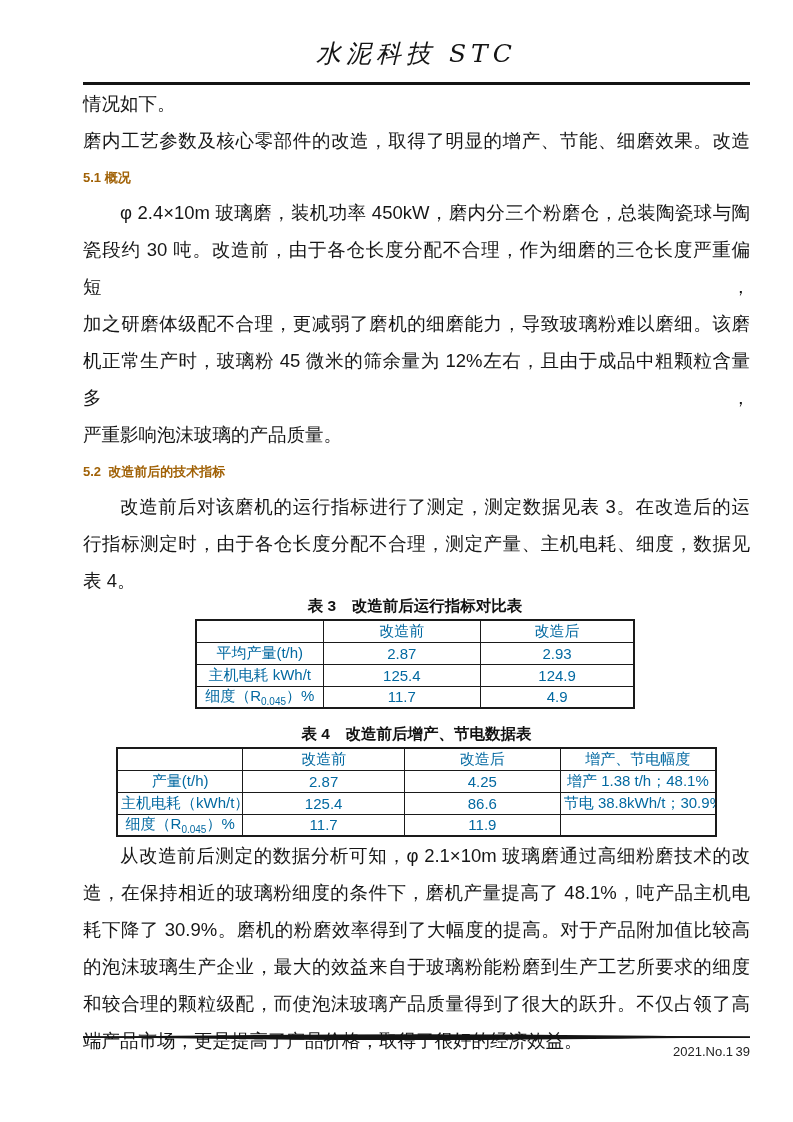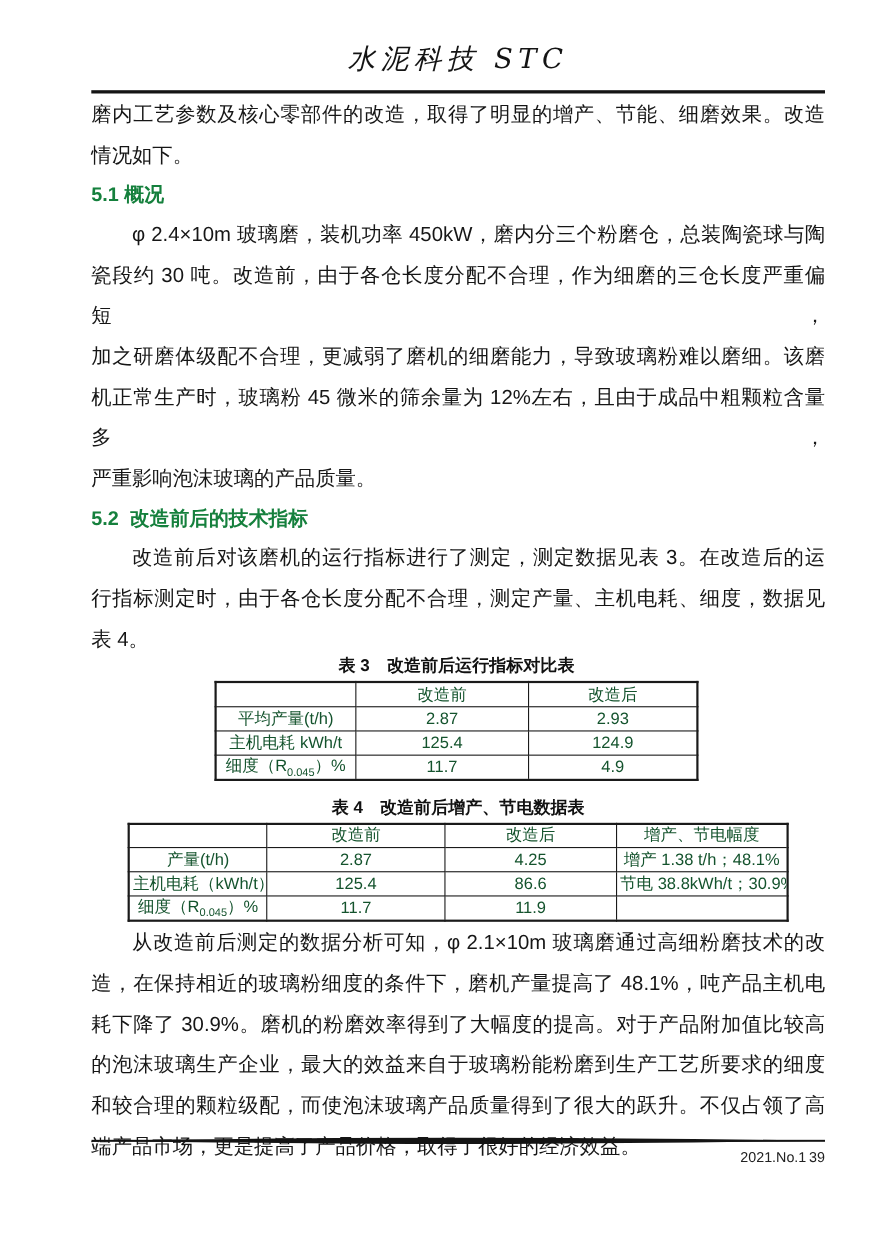--- a/index.html
+++ b/index.html
@@ -47,25 +47,25 @@
   }
   .bline.last {
     text-align: left;
     text-align-last: left;
   }
   .bline.ind { padding-left: 37px; }
   .bline:first-of-type { margin-top: 0; }
 
   .sec-heading {
     margin-top: 2px;
-    font-size: 18px;
+    font-size: 13px;
     font-weight: bold;
     line-height: 33px;
     white-space: pre-wrap;
-    color: #15803d;
+    color: #a16207;
   }
 
   .tbl-caption {
     font-size: 15.5px;
     font-weight: bold;
     line-height: 22px;
     text-align: center;
     white-space: pre-wrap;
     color: #111111;
   }
@@ -83,21 +83,21 @@
   th, td {
     border: 1px solid #1a1a1a;
     height: 22px;
     padding: 0 3px;
     font-size: 15px;
     font-weight: normal;
     text-align: center;
     vertical-align: middle;
     white-space: nowrap;
     overflow: hidden;
-    color: #14532d;
+    color: #0369a1;
   }
   sub { font-size: 10px; }
 
   .footer {
     position: absolute;
     left: 63px;
     top: 1034px;
     width: 667px;
   }
   .footer-rule-svg { display: block; width: 667px; height: 7px; }
@@ -118,22 +118,22 @@
 </style>
 </head>
 <body>
 
 <div class="page">
   <div class="content">
 
     <div class="journal-title">水泥科技 STC</div>
     <div class="header-rule"></div>
 
+    <p class="bline last">情况如下。</p>
     <p class="bline">磨内工艺参数及核心零部件的改造，取得了明显的增产、节能、细磨效果。改造</p>
-    <p class="bline last">情况如下。</p>
 
     <h2 class="sec-heading">5.1 概况</h2>
     <p class="bline just ind">φ 2.4×10m 玻璃磨，装机功率 450kW，磨内分三个粉磨仓，总装陶瓷球与陶</p>
     <p class="bline">瓷段约 30 吨。改造前，由于各仓长度分配不合理，作为细磨的三仓长度严重偏短，</p>
     <p class="bline">加之研磨体级配不合理，更减弱了磨机的细磨能力，导致玻璃粉难以磨细。该磨</p>
     <p class="bline">机正常生产时，玻璃粉 45 微米的筛余量为 12%左右，且由于成品中粗颗粒含量多，</p>
     <p class="bline last">严重影响泡沫玻璃的产品质量。</p>
 
     <h2 class="sec-heading">5.2  改造前后的技术指标</h2>
     <p class="bline ind">改造前后对该磨机的运行指标进行了测定，测定数据见表 3。在改造后的运</p>

